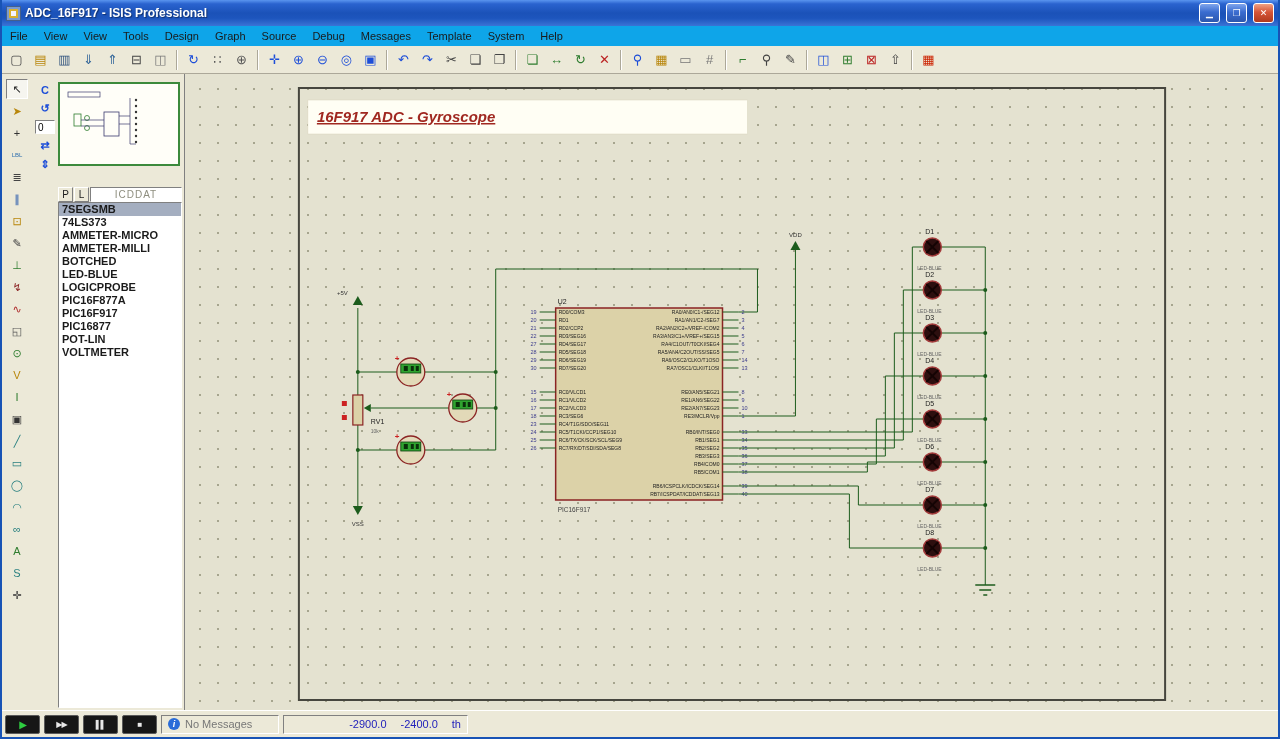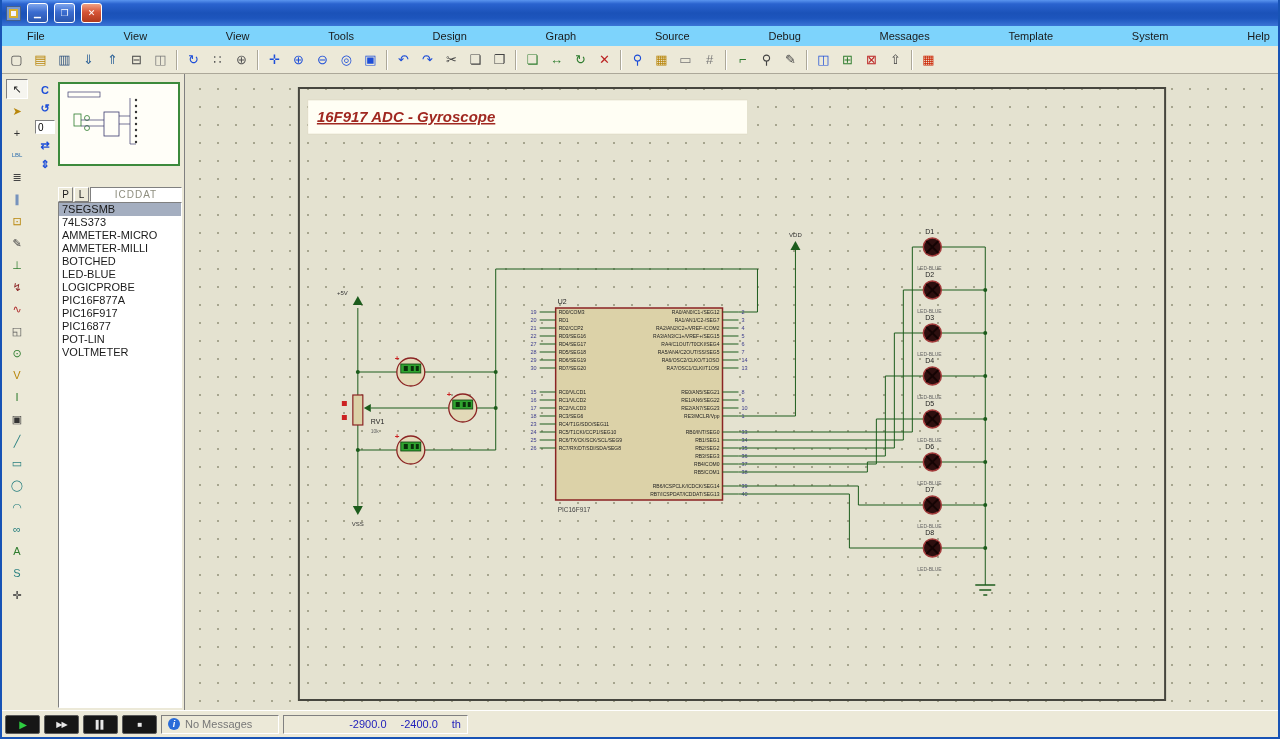--- a/index.html
+++ b/index.html
@@ -11,21 +11,21 @@
   .titlebar{height:26px;flex:0 0 26px;display:flex;align-items:center;gap:4px;padding:0 4px;
     background:linear-gradient(180deg,#5a95ef 0%,#2a63cf 15%,#1b52b8 50%,#1d55bd 70%,#3a74d6 100%);}
   .title-icon{width:15px;height:15px;background:#f4f4ff;border:1px solid #44608c;
     box-shadow:inset 0 0 0 2px #7a9ad0, inset 0 0 0 4px #d8b030;}
   .title-text{flex:1;color:#fff;font-weight:bold;font-size:12px;text-shadow:1px 1px 1px #10306e;}
   .winbtn{width:21px;height:20px;margin-left:2px;border:1px solid #fff;border-radius:3px;color:#fff;
     font-size:9px;line-height:1;display:flex;align-items:center;justify-content:center;
     background:linear-gradient(180deg,#7fa5ec,#3a6cd0 45%,#2c57ae);}
   .winbtn.close{background:linear-gradient(180deg,#f0a183,#d65537 45%,#b03a1e);}
   
-  .menubar{height:20px;flex:0 0 20px;display:flex;align-items:center;padding-left:17px;background:#7dd3fc;justify-content:space-between;}
+  .menubar{height:20px;flex:0 0 20px;display:flex;align-items:center;padding-left:0;background:#0ea5e9;}
   .menu-item{padding:2px 8px;cursor:default;}
   
   .toolbar{height:28px;flex:0 0 28px;display:flex;align-items:center;padding:1px 3px;gap:1px;
     border-bottom:1px solid #aca899;background:#ECE9D8;}
   .tbtn{width:23px;height:22px;display:flex;align-items:center;justify-content:center;font-size:13px;
     border:1px solid transparent;}
   .tsep{width:2px;height:20px;border-left:1px solid #aca899;border-right:1px solid #fff;margin:0 3px;}
   
   .bodyrow{flex:1;display:flex;min-height:0;}
   .modebar{width:30px;flex:0 0 30px;display:flex;flex-direction:column;align-items:center;padding-top:5px;
@@ -42,21 +42,21 @@
     font-size:10px;padding-left:2px;font-family:"Liberation Sans",sans-serif;}
   .minimap{width:122px;height:84px;background:#fffef8;border:2px solid #3c8a3c;}
   .minimap svg{width:100%;height:100%;}
   .pl-row{display:flex;align-items:center;margin:14px 2px 0 26px;height:16px;gap:1px;}
   .plbtn{width:15px;height:15px;display:flex;align-items:center;justify-content:center;font-size:10px;
     background:#ECE9D8;border:1px solid;border-color:#fff #808080 #808080 #fff;}
   .devices-label{flex:1;height:15px;line-height:14px;text-align:center;color:#8d8d7e;background:#fff;
     border:1px solid;border-color:#808080 #fff #fff #808080;font-size:10px;letter-spacing:1px;}
   .device-list{flex:1;margin:0 2px 2px 26px;background:#fff;border:1px solid;
     border-color:#808080 #fff #fff #808080;overflow:hidden;}
-  .device-item{height:13px;line-height:13px;padding-left:3px;white-space:nowrap;cursor:default;}
+  .device-item{height:13px;line-height:13px;padding-left:3px;white-space:nowrap;cursor:default;font-weight:bold;}
   .device-item.selected{background:#a4aec0;}
   
   .canvas{flex:1;position:relative;border-left:1px solid #808080;background-color:#e4e2d0;
     background-image:radial-gradient(#a6a58e 1px,transparent 1.3px);background-size:18px 18px;
     background-position:6px 6px;}
   .canvas svg.schematic{position:absolute;inset:0;width:100%;height:100%;}
   
   .statusbar{height:27px;flex:0 0 27px;display:flex;align-items:center;gap:4px;padding:2px 3px;
     background:#ECE9D8;border-top:1px solid #fff;}
   .simbtn{width:35px;height:19px;display:flex;align-items:center;justify-content:center;background:#161616;
@@ -98,20 +98,21 @@
   .mmline{stroke:#3a3a6e;stroke-width:0.7;fill:none;}
   .mmdot{fill:#333;}
 </style>
 </head>
 <body>
 
 <div class="window">
 
   <div class="titlebar">
     <div class="title-icon"></div>
+    <span class="title-text">ADC_16F917 - ISIS Professional</span>
     <div class="winbtn">▁</div>
     <div class="winbtn">❐</div>
     <div class="winbtn close">✕</div>
   </div>
 
   <div class="menubar">
       <div class="menu-item">File</div>
       <div class="menu-item">View</div>
       <div class="menu-item">View</div>
       <div class="menu-item">Tools</div>

